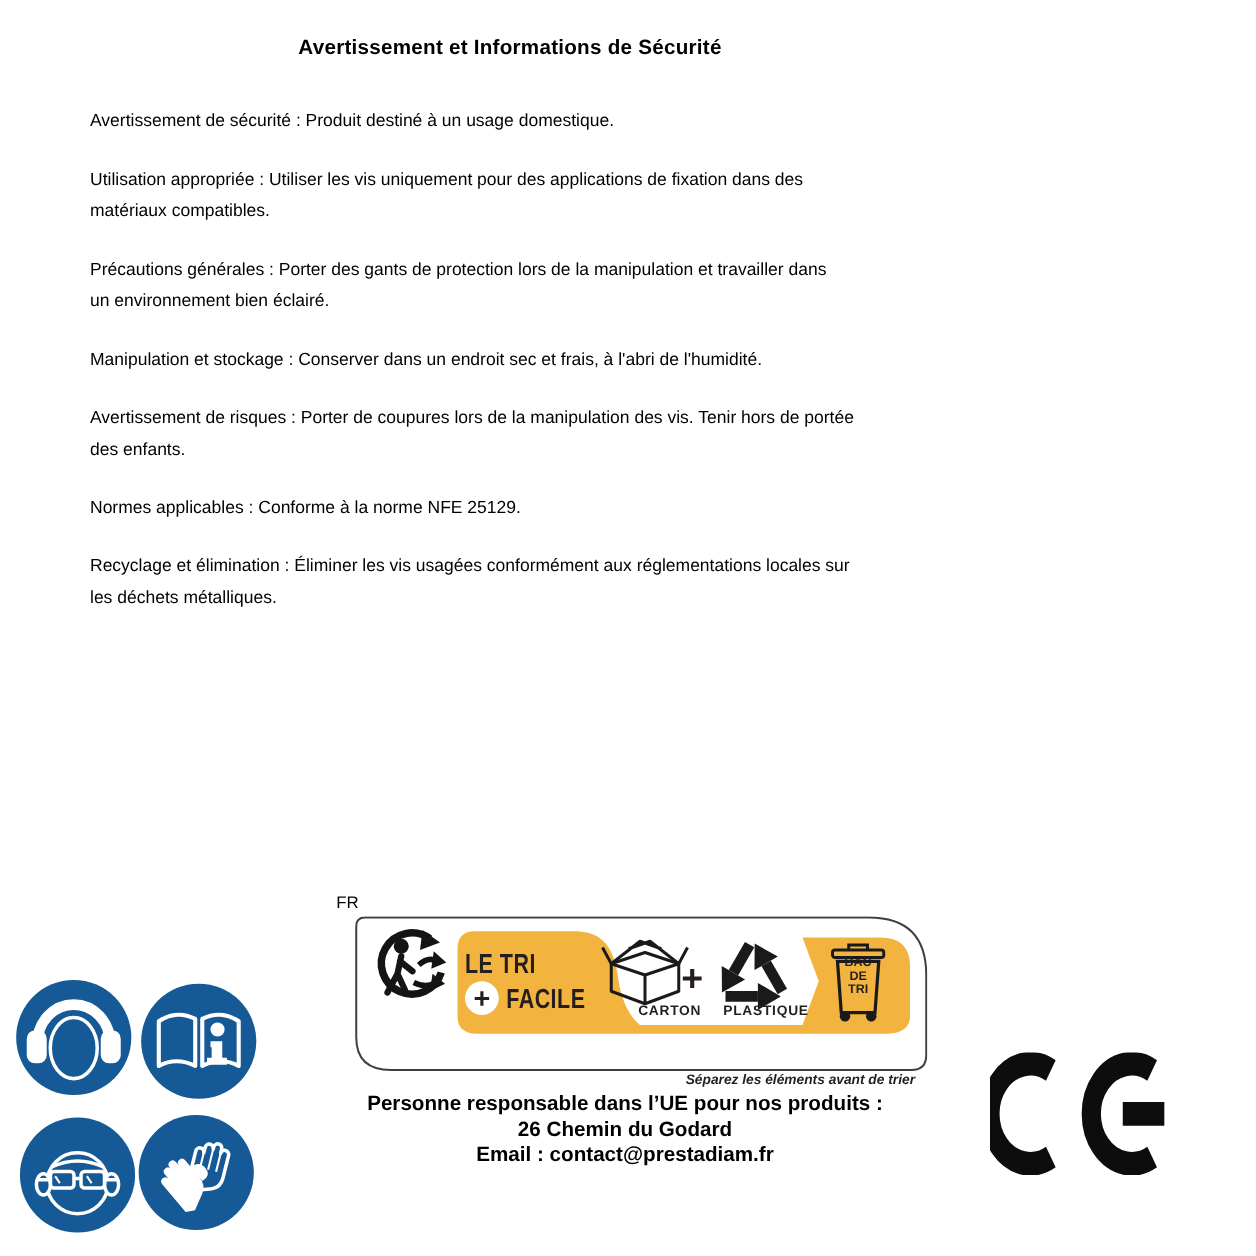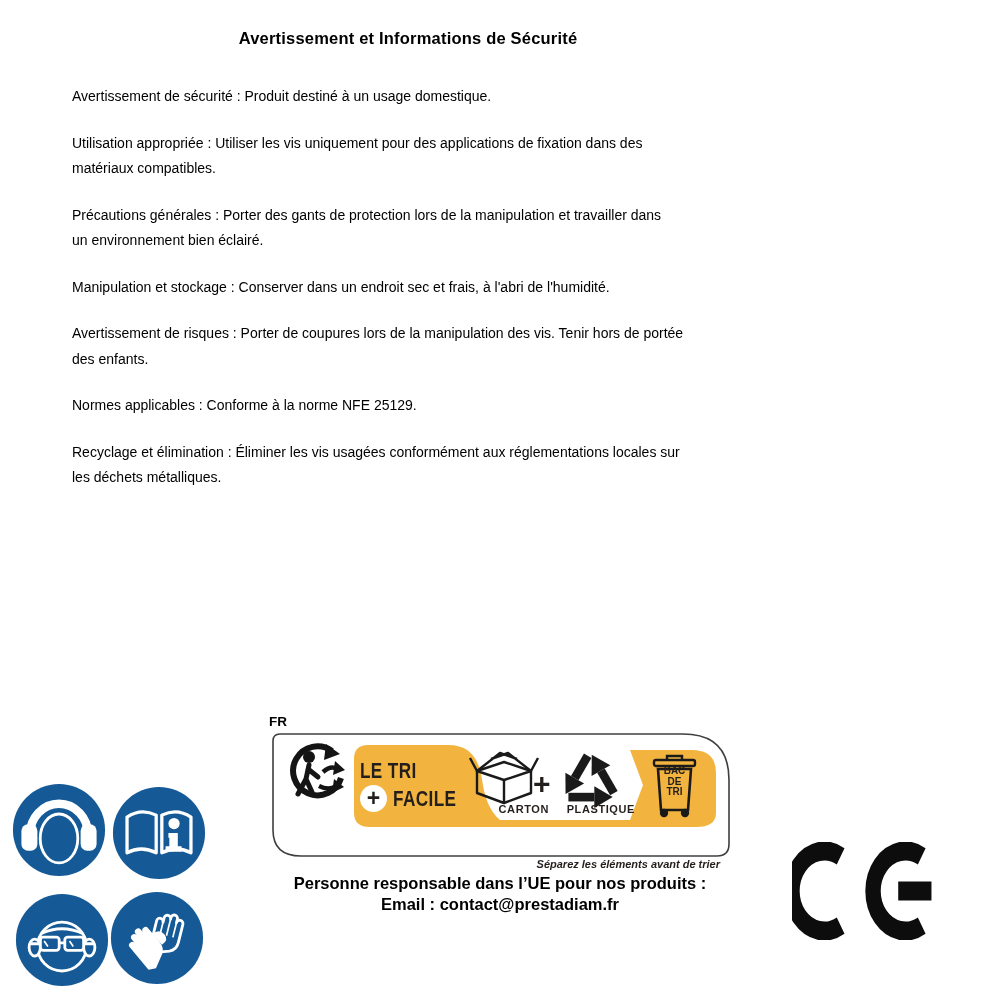--- a/index.html
+++ b/index.html
@@ -20,22 +20,22 @@
   .body-text{position:absolute;top:84px;left:72px;right:44px;}
   .body-text p{
     font-size:14px;line-height:25.5px;margin:0 0 21px 0;white-space:pre-line;
   }
   
   .picto{position:absolute;width:94px;height:94px;}
   .picto svg{width:100%;height:100%;display:block;}
   .blue-fill{fill:var(--pictogram-blue);}
   .yellow-fill{fill:var(--accent-yellow);}
 
-  .fr-label{position:absolute;left:269px;top:714px;font-size:13.5px;font-weight:700;}
-  .banner{position:absolute;left:272px;top:733px;width:458px;height:92px;padding-left:28px;}
+  .fr-label{position:absolute;left:269px;top:714px;font-size:13.5px;font-weight:400;}
+  .banner{position:absolute;left:284px;top:733px;width:458px;height:92px;padding-left:28px;}
   .banner svg.banner-shapes{position:absolute;inset:0;width:458px;height:124px;}
   .banner .ovl{position:absolute;color:#241F1C;}
   .letri{left:88px;top:25px;font-size:22px;font-weight:800;letter-spacing:.5px;
          transform:scaleX(.78);transform-origin:left top;white-space:nowrap;}
   .facile{left:121px;top:53px;font-size:22px;font-weight:800;letter-spacing:.5px;
           transform:scaleX(.78);transform-origin:left top;white-space:nowrap;}
   .plus-circle{
     left:88px;top:52px;width:27px;height:27px;border-radius:50%;background:#fff;
     display:flex;align-items:center;justify-content:center;
     font-size:23px;font-weight:900;color:#1b1b1b;line-height:1;
@@ -185,20 +185,21 @@
   <div class="ovl bac-text">
     <div>BAC</div>
     <div>DE</div>
     <div>TRI</div>
   </div>
   <div class="ovl separez">Séparez les éléments avant de trier</div>
 </div>
 
 <div class="contact">
   <div>Personne responsable dans l’UE pour nos produits :</div>
+  <div>26 Chemin du Godard</div>
   <div>Email : contact@prestadiam.fr</div>
 </div>
 
 <div class="ce-mark">
   <svg viewBox="0 0 185 98" preserveAspectRatio="none">
     <path d="M60 14.4 A40 40 0 1 0 60 83.6" fill="none" stroke="#0d0d0d" stroke-width="19"></path>
     <path d="M160 14.4 A40 40 0 1 0 160 83.6" fill="none" stroke="#0d0d0d" stroke-width="19"></path>
     <line x1="131" y1="49" x2="172" y2="49" stroke="#0d0d0d" stroke-width="19"></line>
   </svg>
 </div>

